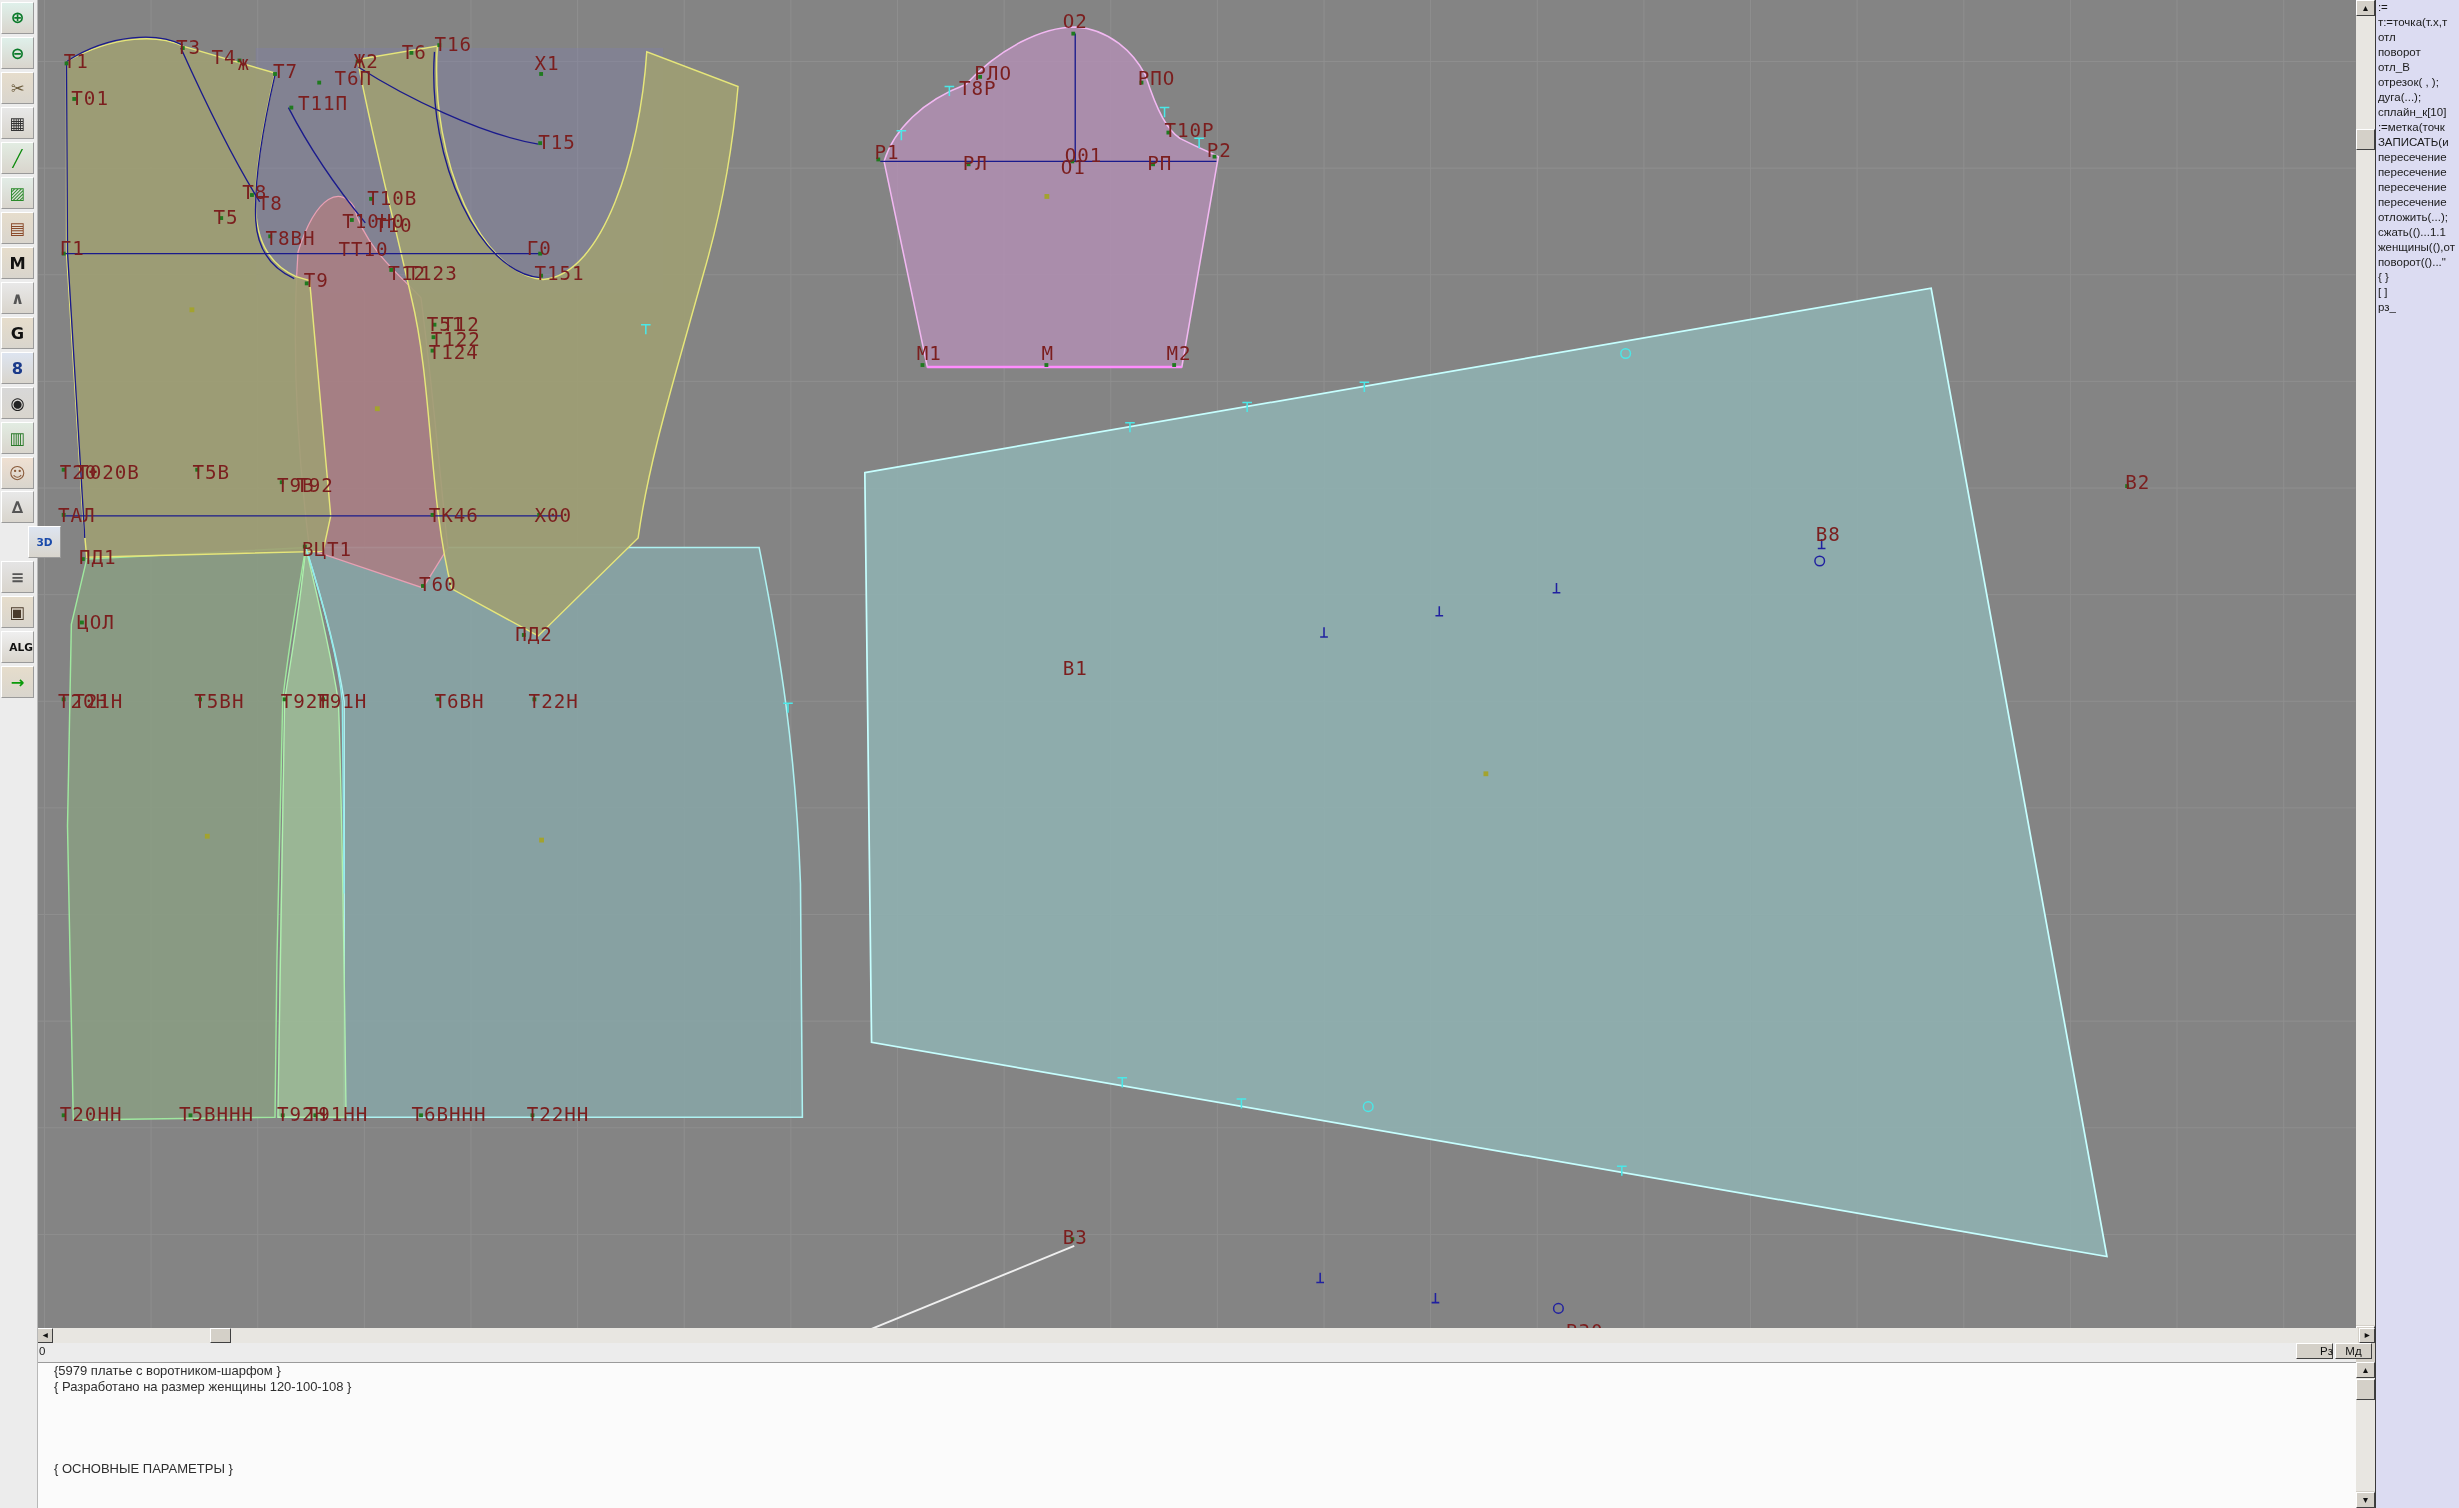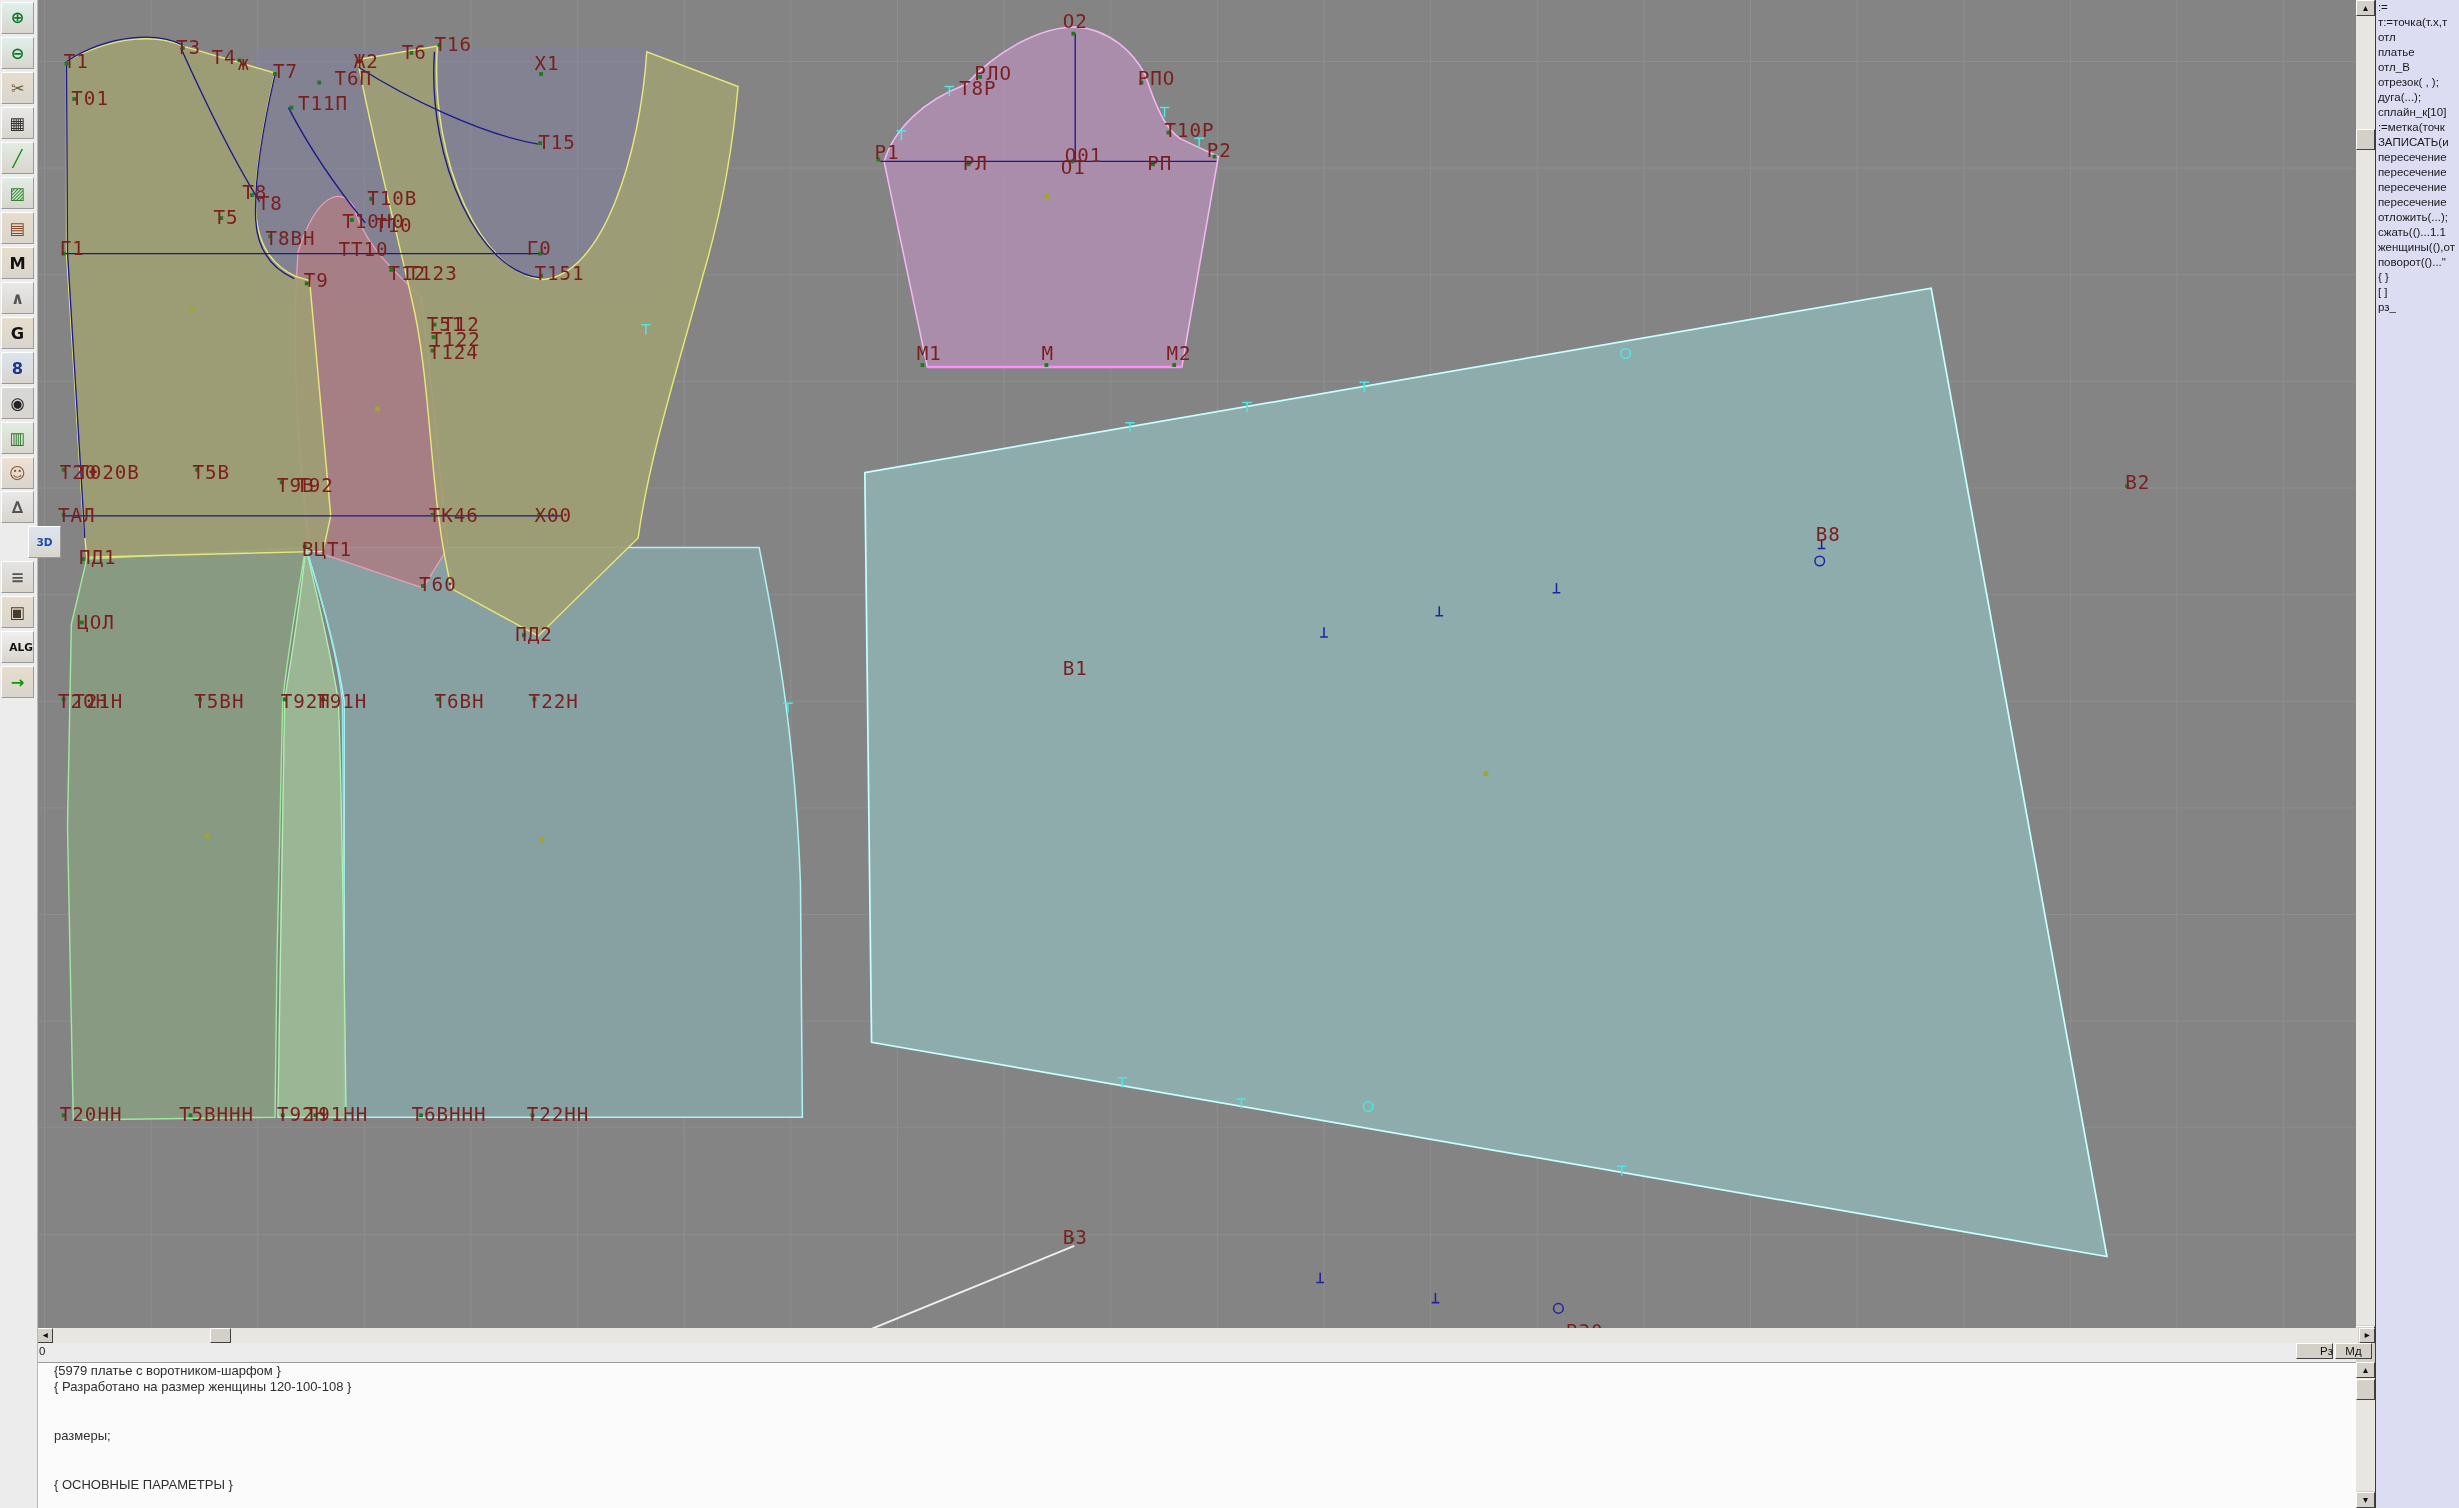--- a/index.html
+++ b/index.html
@@ -357,41 +357,40 @@
     <div class="mini-btn" style="left:2298px;">Мд</div>
   </div>
 
   <div id="text-area">
     <div id="text-cursor"></div>
     <div id="tlines">
         <div class="tline">{5979 платье с воротником-шарфом }</div>
         <div class="tline">{ Разработано на размер женщины 120-100-108 }</div>
         <div class="tline"></div>
         <div class="tline"></div>
-        <div class="tline">размеры;</div>
         <div class="tline"></div>
         <div class="tline"></div>
         <div class="tline">{ ОСНОВНЫЕ ПАРАМЕТРЫ }</div>
       </div>
   </div>
 
   <div class="sb" style="left:2356px;top:1362px;width:19px;height:146px;">
     <div class="sb-track" style="left:0;top:16.3px;width:19px;height:113px;"></div>
     <div class="sb-btn" style="left:0;top:0;width:19px;">▲</div>
     <div class="sb-thumb" style="left:0;top:17.3px;width:19px;height:21px;"></div>
     <div class="sb-btn" style="left:0;top:130px;width:19px;">▼</div>
   </div>
 
   <div id="corner-strip"></div>
 
   <div id="right-panel">
       <div class="pline">:=</div>
       <div class="pline">т:=точка(т.х,т</div>
       <div class="pline">отл</div>
-      <div class="pline">платье</div>
+      <div class="pline">поворот</div>
       <div class="pline">отл_В</div>
       <div class="pline">отрезок( , );</div>
       <div class="pline">дуга(...);</div>
       <div class="pline">сплайн_к[10]</div>
       <div class="pline">:=метка(точк</div>
       <div class="pline">ЗАПИСАТЬ(и</div>
       <div class="pline">пересечение</div>
       <div class="pline">пересечение</div>
       <div class="pline">пересечение</div>
       <div class="pline">пересечение</div>

